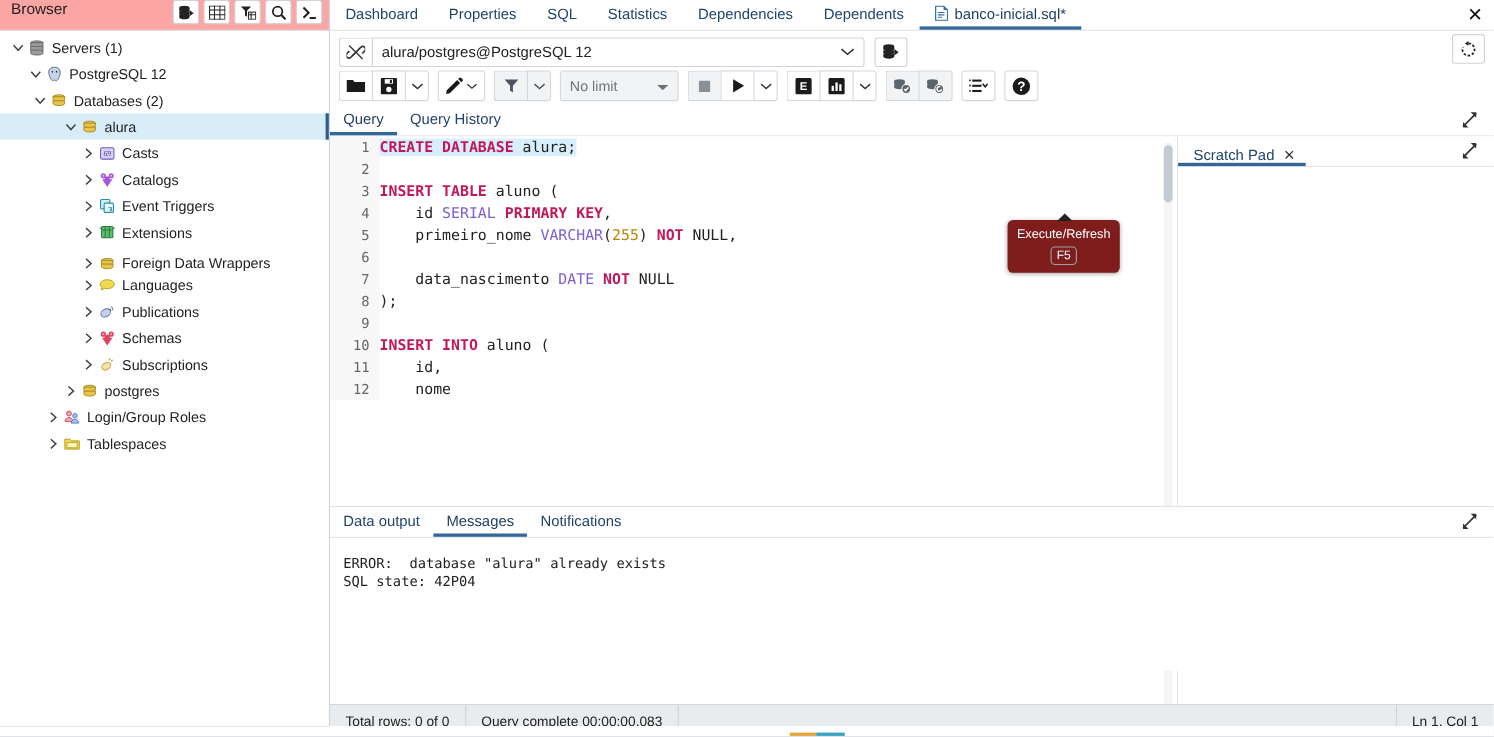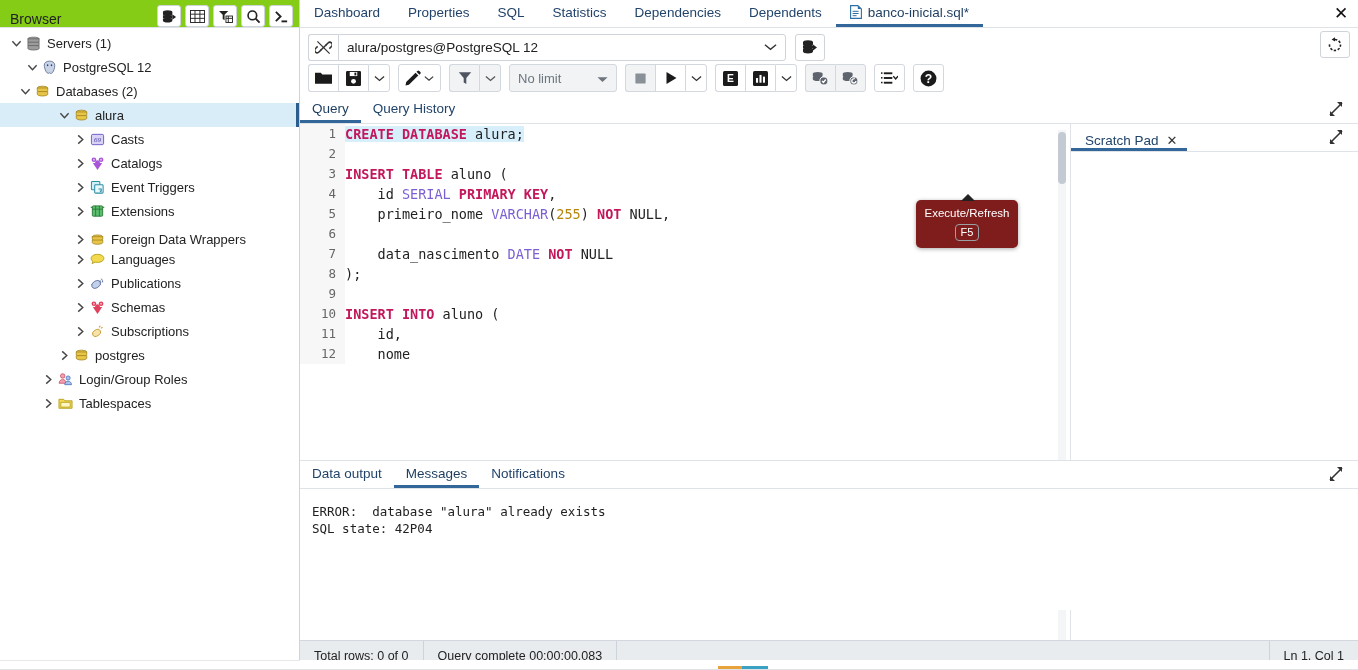--- a/index.html
+++ b/index.html
@@ -13,22 +13,22 @@
     color: #222;
   }
   #app { position: relative; width: 1358px; height: 670px; background:#fff; }
 
   
   #browser-panel {
     position: absolute; left: 0; top: 0; width: 300px; height: 660px;
     background: #fff; border-right: 1px solid #cfd4da;
   }
   #browser-header {
-    height: 28px; display: flex; align-items: flex-end;
-    padding: 0 6px 0 10px; border-bottom: 1px solid #dfe3e8; background: #84cc16;
+    height: 28px; display: flex; align-items: flex-start;
+    padding: 0 6px 0 10px; border-bottom: 1px solid #dfe3e8; background: #fca5a5;
   }
   #browser-title { font-size: 14px; color: #222; flex: 1; }
   .bh-btns { display: flex; gap: 4px; }
   .bh-btn {
     width: 24px; height: 22px; border: 1px solid #ced4da; border-radius: 3px;
     background: #fff; display: flex; align-items: center; justify-content: center;
     cursor: pointer;
   }
   .bh-btn svg { display:block; }
 
@@ -270,21 +270,21 @@
           </span>
           <span class="tnode-icon">
             <svg width="15" height="15" viewBox="0 0 16 16">
               <path d="M8 1.2c3.4 0 5.6 1.6 5.6 4.6 0 3.2-1.3 6-2.2 7.3-.6.9-1.5 1.5-2.3 1.2-.5-.2-.6-.7-.9-.7s-.5.5-1.1.6c-1 .2-2.1-.6-2.9-2.2C3.3 10.2 2.4 7.5 2.4 5.6 2.4 2.9 4.6 1.2 8 1.2z" fill="#c8d3e8" stroke="#5a6b8c" stroke-width=".9"></path>
               <ellipse cx="6" cy="5.6" rx=".8" ry="1" fill="#33415c"></ellipse>
               <ellipse cx="10.1" cy="5.6" rx=".8" ry="1" fill="#33415c"></ellipse>
             </svg>
           </span>
           <span class="tnode-label">PostgreSQL 12</span>
         </div>
-        <div class="tree-row" style="padding-left: 17px;">
+        <div class="tree-row" style="padding-left: 28px;">
           <span class="twisty">
             <svg width="11" height="11" viewBox="0 0 12 12">
               <polyline points="1.5,3.5 6,8.5 10.5,3.5" fill="none" stroke="#444" stroke-width="1.5"></polyline>
             </svg>
           </span>
           <span class="tnode-icon">
             <svg width="15" height="15" viewBox="0 0 16 16">
               <g fill="#e8c547" stroke="#9c8019" stroke-width=".8">
                 <ellipse cx="8" cy="4.2" rx="5.6" ry="1.9"></ellipse>
                 <path d="M2.4 4.2v2.8c0 1 2.5 1.9 5.6 1.9s5.6-.9 5.6-1.9V4.2z"></path>

